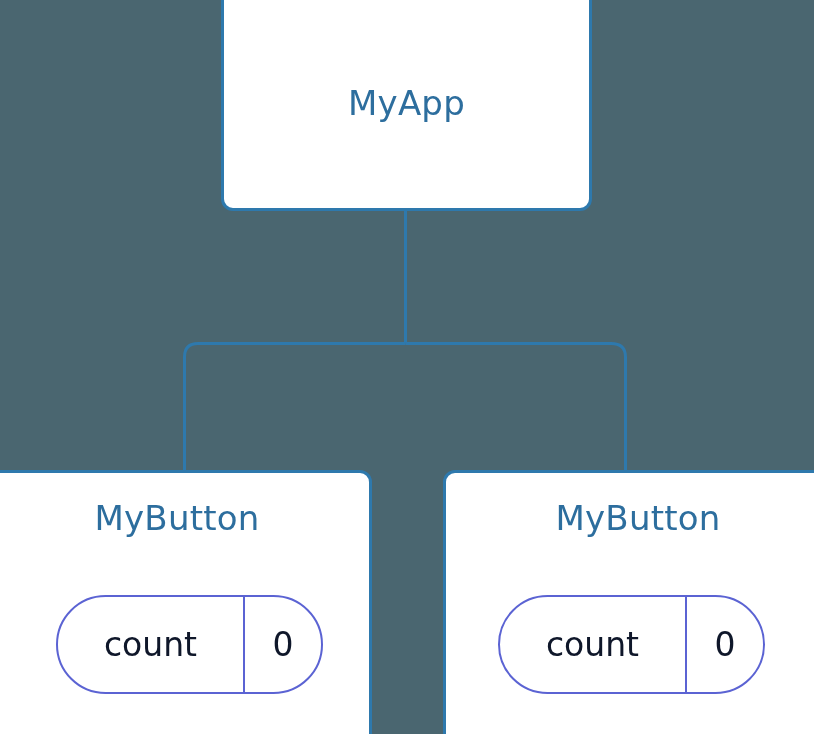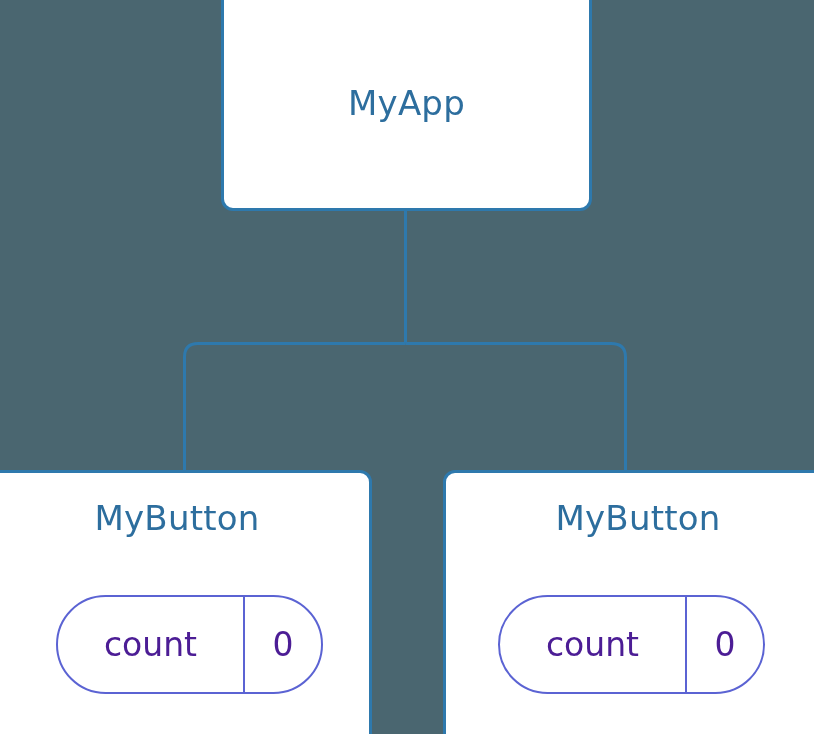--- a/index.html
+++ b/index.html
@@ -104,21 +104,21 @@
     left: 52px;
     top: 122px;
     width: 267px;
   }
 
   .pill-key,
   .pill-value {
     display: flex;
     align-items: center;
     justify-content: center;
-    color: #4c1d95;
+    color: #0f172a;
     font-size: 33px;
     line-height: 1;
     white-space: nowrap;
   }
   .pill-key {
     flex: 0 0 185px;
   }
   .pill-value {
     flex: 1 1 auto;
     border-left: 2px solid #5b63d3;

